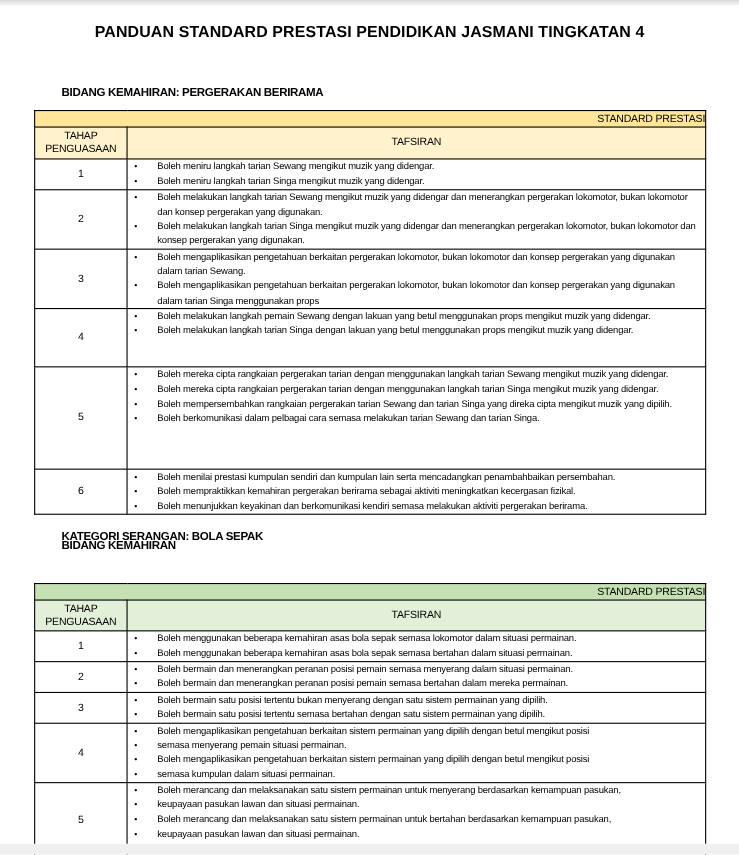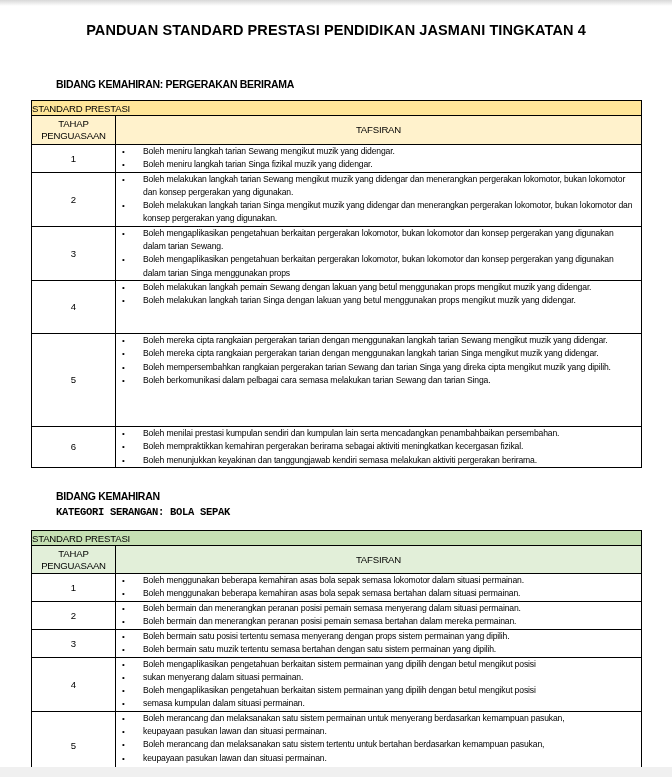--- a/index.html
+++ b/index.html
@@ -25,21 +25,21 @@
     position: absolute; left: 32px; font-size: 10.5px; font-weight: bold;
     letter-spacing: -0.3px;
     margin-left: 24px;
   }
   table.sp {
     position: absolute; left: 31px; width: 611px;
     border-collapse: collapse; table-layout: fixed;
     font-size: 8.6px;
   }
   table.sp td { border: 1px solid #000; padding: 0; vertical-align: middle; }
-  .band { text-align: left; height: 14px; font-size: 9.6px; letter-spacing: -0.2px; }
+  .band { text-align: right; height: 14px; font-size: 9.6px; letter-spacing: -0.2px; }
   .col-head { text-align: center; font-size: 9.6px; line-height: 12px; letter-spacing: -0.2px; }
   .level { text-align: center; font-size: 9.6px; }
   .yellow .band { background: #ffe699; }
   .yellow .col-head { background: #fff2cc; }
   .green .band { background: #c5e0b3; }
   .green .col-head { background: #e2efd9; }
   ul.items { list-style: none; margin: 0; padding: 0; }
   ul.items li {
     position: relative; padding-left: 27px; padding-right: 4px;
     line-height: 13.3px; letter-spacing: -0.15px;
@@ -70,21 +70,21 @@
     <td class="col-head">TAHAP PENGUASAAN</td>
     <td class="col-head">TAFSIRAN</td>
   </tr>
   </tbody>
     <tbody>
       <tr style="height: 27px;">
         <td class="level">1</td>
         <td style="vertical-align: top;">
           <ul class="items">
             <li><span class="bullet">•</span><span>Boleh meniru langkah tarian Sewang mengikut muzik yang didengar.</span></li>
-            <li><span class="bullet">•</span><span>Boleh meniru langkah tarian Singa fizikal muzik yang didengar.</span></li>
+            <li><span class="bullet">•</span><span>Boleh meniru langkah tarian Singa mengikut muzik yang didengar.</span></li>
           </ul>
         </td>
       </tr>
       <tr style="height: 53px;">
         <td class="level">2</td>
         <td style="vertical-align: top;">
           <ul class="items">
             <li><span class="bullet">•</span><span>Boleh melakukan langkah tarian Sewang mengikut muzik yang didengar dan menerangkan pergerakan lokomotor, bukan lokomotor dan konsep pergerakan yang digunakan.</span></li>
             <li><span class="bullet">•</span><span>Boleh melakukan langkah tarian Singa mengikut muzik yang didengar dan menerangkan pergerakan lokomotor, bukan lokomotor dan konsep pergerakan yang digunakan.</span></li>
           </ul>
@@ -118,29 +118,29 @@
             <li><span class="bullet">•</span><span>Boleh berkomunikasi dalam pelbagai cara semasa melakukan tarian Sewang dan tarian Singa.</span></li>
           </ul>
         </td>
       </tr>
       <tr style="height: 41px;">
         <td class="level">6</td>
         <td style="vertical-align: top;">
           <ul class="items">
             <li><span class="bullet">•</span><span>Boleh menilai prestasi kumpulan sendiri dan kumpulan lain serta mencadangkan penambahbaikan persembahan.</span></li>
             <li><span class="bullet">•</span><span>Boleh mempraktikkan kemahiran pergerakan berirama sebagai aktiviti meningkatkan kecergasan fizikal.</span></li>
-            <li><span class="bullet">•</span><span>Boleh menunjukkan keyakinan dan tanggungjawab kendiri semasa melakukan aktiviti pergerakan berirama.</span></li>
+            <li><span class="bullet">•</span><span>Boleh menunjukkan keyakinan dan berkomunikasi kendiri semasa melakukan aktiviti pergerakan berirama.</span></li>
           </ul>
         </td>
       </tr>
     </tbody>
 </table>
 
 <div class="section-heading" style="top:490px;">BIDANG KEMAHIRAN</div>
-<div class="section-heading" style="top:506px;font-family:Liberation Mono, monospace;">KATEGORI SERANGAN: BOLA SEPAK</div>
+<div class="section-heading" style="top:482px;">KATEGORI SERANGAN: BOLA SEPAK</div>
 
 <table class="sp green" style="top:530px;">
   <colgroup>
       <col style="width:84px">
       <col>
     </colgroup>
   <tbody>
       <tr>
     <td class="band" colspan="2">STANDARD PRESTASI</td>
   </tr>
@@ -165,43 +165,43 @@
           <ul class="items">
             <li><span class="bullet">•</span><span>Boleh bermain dan menerangkan peranan posisi pemain semasa menyerang dalam situasi permainan.</span></li>
             <li><span class="bullet">•</span><span>Boleh bermain dan menerangkan peranan posisi pemain semasa bertahan dalam mereka permainan.</span></li>
           </ul>
         </td>
       </tr>
       <tr style="height: 28px;">
         <td class="level">3</td>
         <td style="vertical-align: top;">
           <ul class="items">
-            <li><span class="bullet">•</span><span>Boleh bermain satu posisi tertentu semasa menyerang dengan props sistem permainan yang dipilih.</span></li>
-            <li><span class="bullet">•</span><span>Boleh bermain satu muzik tertentu semasa bertahan dengan satu sistem permainan yang dipilih.</span></li>
+            <li><span class="bullet">•</span><span>Boleh bermain satu posisi tertentu bukan menyerang dengan satu sistem permainan yang dipilih.</span></li>
+            <li><span class="bullet">•</span><span>Boleh bermain satu posisi tertentu semasa bertahan dengan satu sistem permainan yang dipilih.</span></li>
           </ul>
         </td>
       </tr>
       <tr style="height: 54px;">
         <td class="level">4</td>
         <td style="vertical-align: top;">
           <ul class="items">
             <li><span class="bullet">•</span><span>Boleh mengaplikasikan pengetahuan berkaitan sistem permainan yang dipilih dengan betul mengikut posisi</span></li>
-            <li><span class="bullet">•</span><span>sukan menyerang dalam situasi permainan.</span></li>
+            <li><span class="bullet">•</span><span>semasa menyerang pemain situasi permainan.</span></li>
             <li><span class="bullet">•</span><span>Boleh mengaplikasikan pengetahuan berkaitan sistem permainan yang dipilih dengan betul mengikut posisi</span></li>
             <li><span class="bullet">•</span><span>semasa kumpulan dalam situasi permainan.</span></li>
           </ul>
         </td>
       </tr>
       <tr style="height: 68px;">
         <td class="level">5</td>
         <td style="vertical-align: top;">
           <ul class="items">
             <li><span class="bullet">•</span><span>Boleh merancang dan melaksanakan satu sistem permainan untuk menyerang berdasarkan kemampuan pasukan,</span></li>
             <li><span class="bullet">•</span><span>keupayaan pasukan lawan dan situasi permainan.</span></li>
-            <li><span class="bullet">•</span><span>Boleh merancang dan melaksanakan satu sistem tertentu untuk bertahan berdasarkan kemampuan pasukan,</span></li>
+            <li><span class="bullet">•</span><span>Boleh merancang dan melaksanakan satu sistem permainan untuk bertahan berdasarkan kemampuan pasukan,</span></li>
             <li><span class="bullet">•</span><span>keupayaan pasukan lawan dan situasi permainan.</span></li>
             <li><span class="bullet">•</span><span>Boleh mengaplikasikan etika dalam sukan semasa bermain bola sepak.</span></li>
           </ul>
         </td>
       </tr>
     </tbody>
 </table>
 
 <div class="bottom-strip"></div>
 

